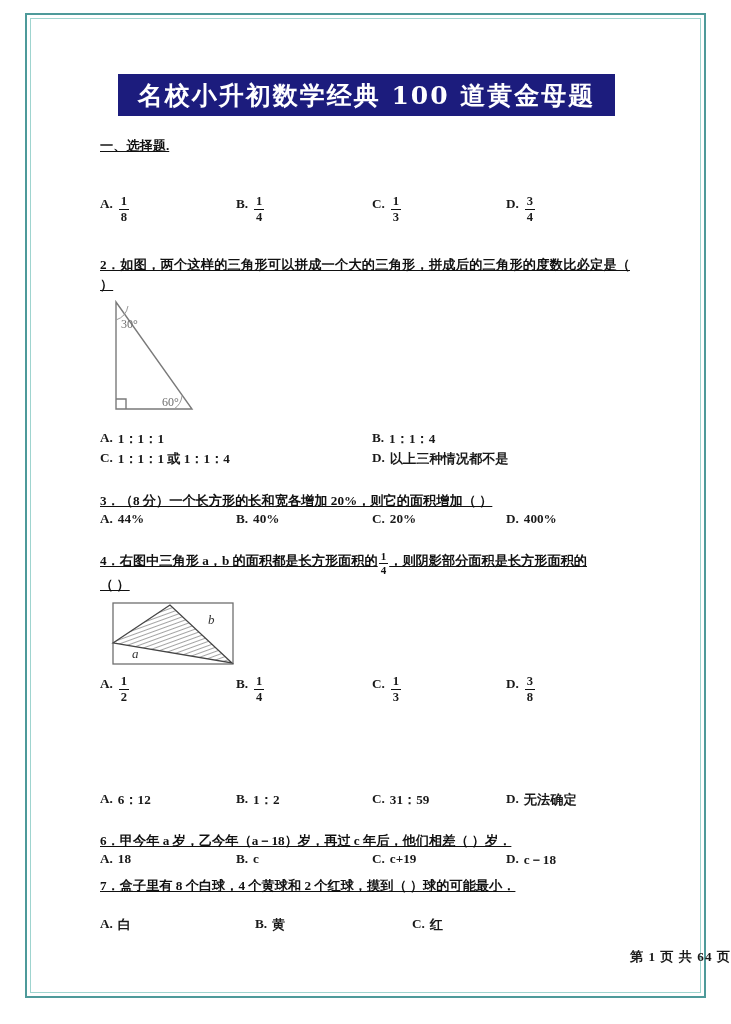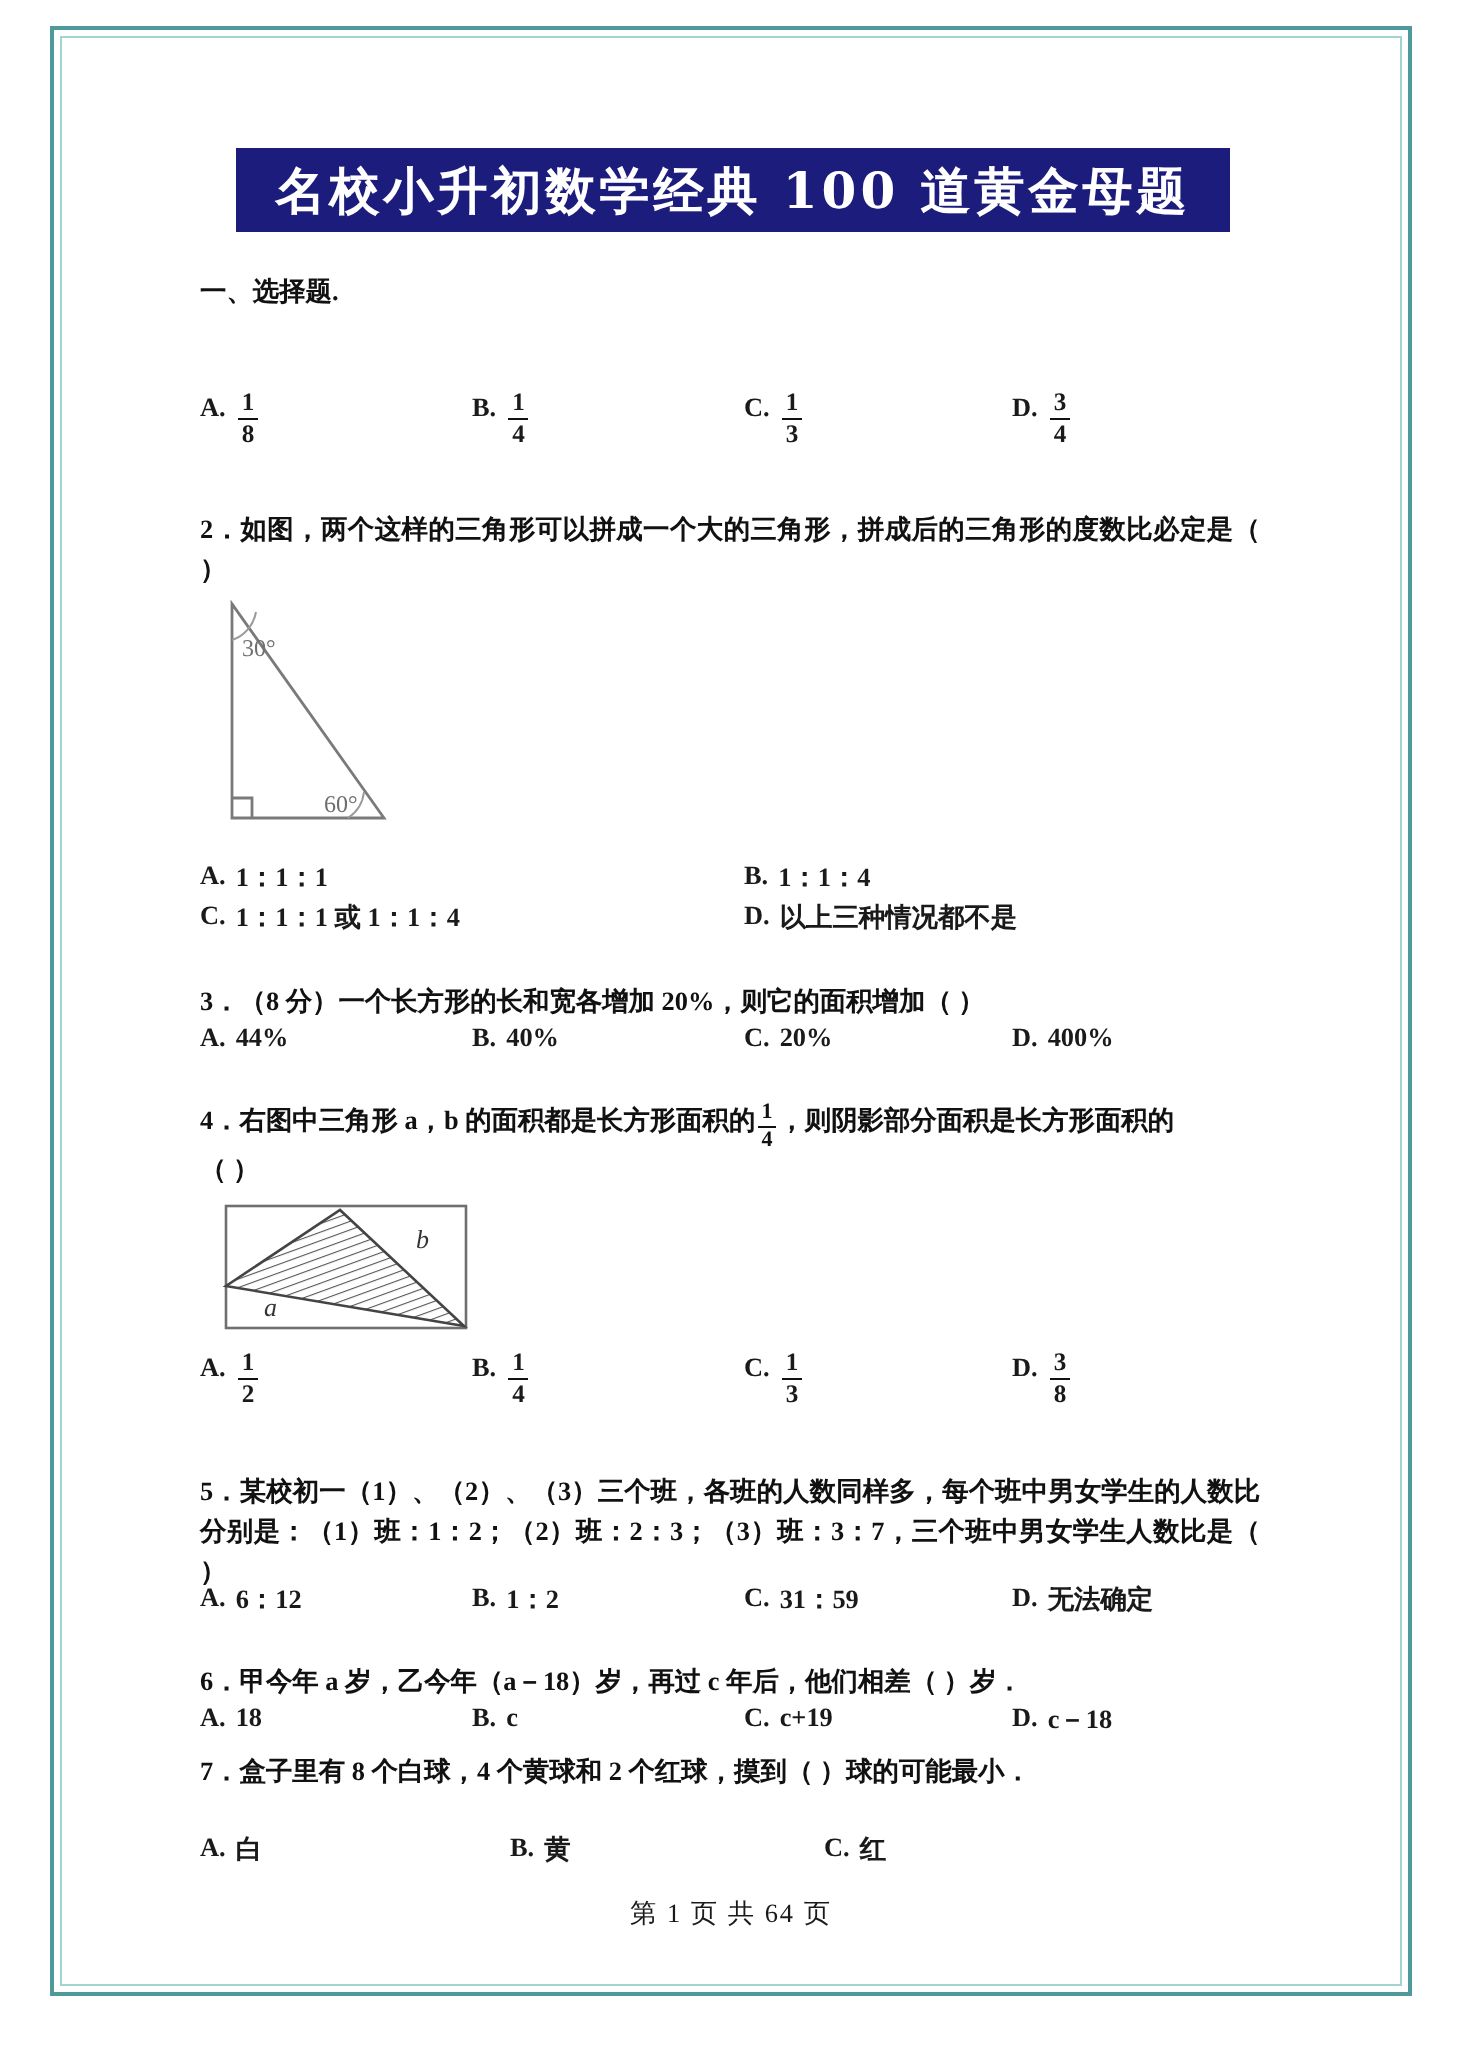--- a/index.html
+++ b/index.html
@@ -65,20 +65,21 @@
     white-space: nowrap;
   }
 
   
   .block {
     position: absolute;
     font-size: 13.2px;
     font-weight: bold;
     line-height: 20px;
     color: #111;
+    text-decoration: underline;
   }
   .section-heading {
     left: 100px;
     top: 136px;
     font-size: 13.2px;
     font-weight: bold;
   }
 
   .qstem {
     left: 100px;
@@ -141,23 +142,23 @@
 
   
   .figure { position: absolute; }
 
   
   .footer {
     position: absolute;
     left: 0;
     top: 948px;
     width: 731px;
-    text-align: center;
+    text-align: right;
     font-size: 13.2px;
-    font-weight: normal;
+    font-weight: bold;
     letter-spacing: 1px;
   }
 </style>
 </head>
 <body>
 
 <div id="page-frame">
   <div id="page-frame-inner"></div>
 </div>
 
@@ -300,21 +301,20 @@
     </div>
     <div class="opt c3">
       <span class="lab">D.</span>
       <span class="frac">
         <span class="num">3</span>
         <span class="den">8</span>
       </span>
     </div>
   </div>
 
-  <div class="block qstem" style="top:736px;">5．某校初一（1）、（2）、（3）三个班，各班的人数同样多，每个班中男女学生的人数比分别是：（1）班：1：2；（2）班：2：3；（3）班：3：7，三个班中男女学生人数比是（      ）</div>
   <div class="opt-row" style="top:791px; height:20px;">
     <div class="opt c0">
       <span class="lab">A.</span>
       <span>6：12</span>
     </div>
     <div class="opt c1">
       <span class="lab">B.</span>
       <span>1：2</span>
     </div>
     <div class="opt c2">

